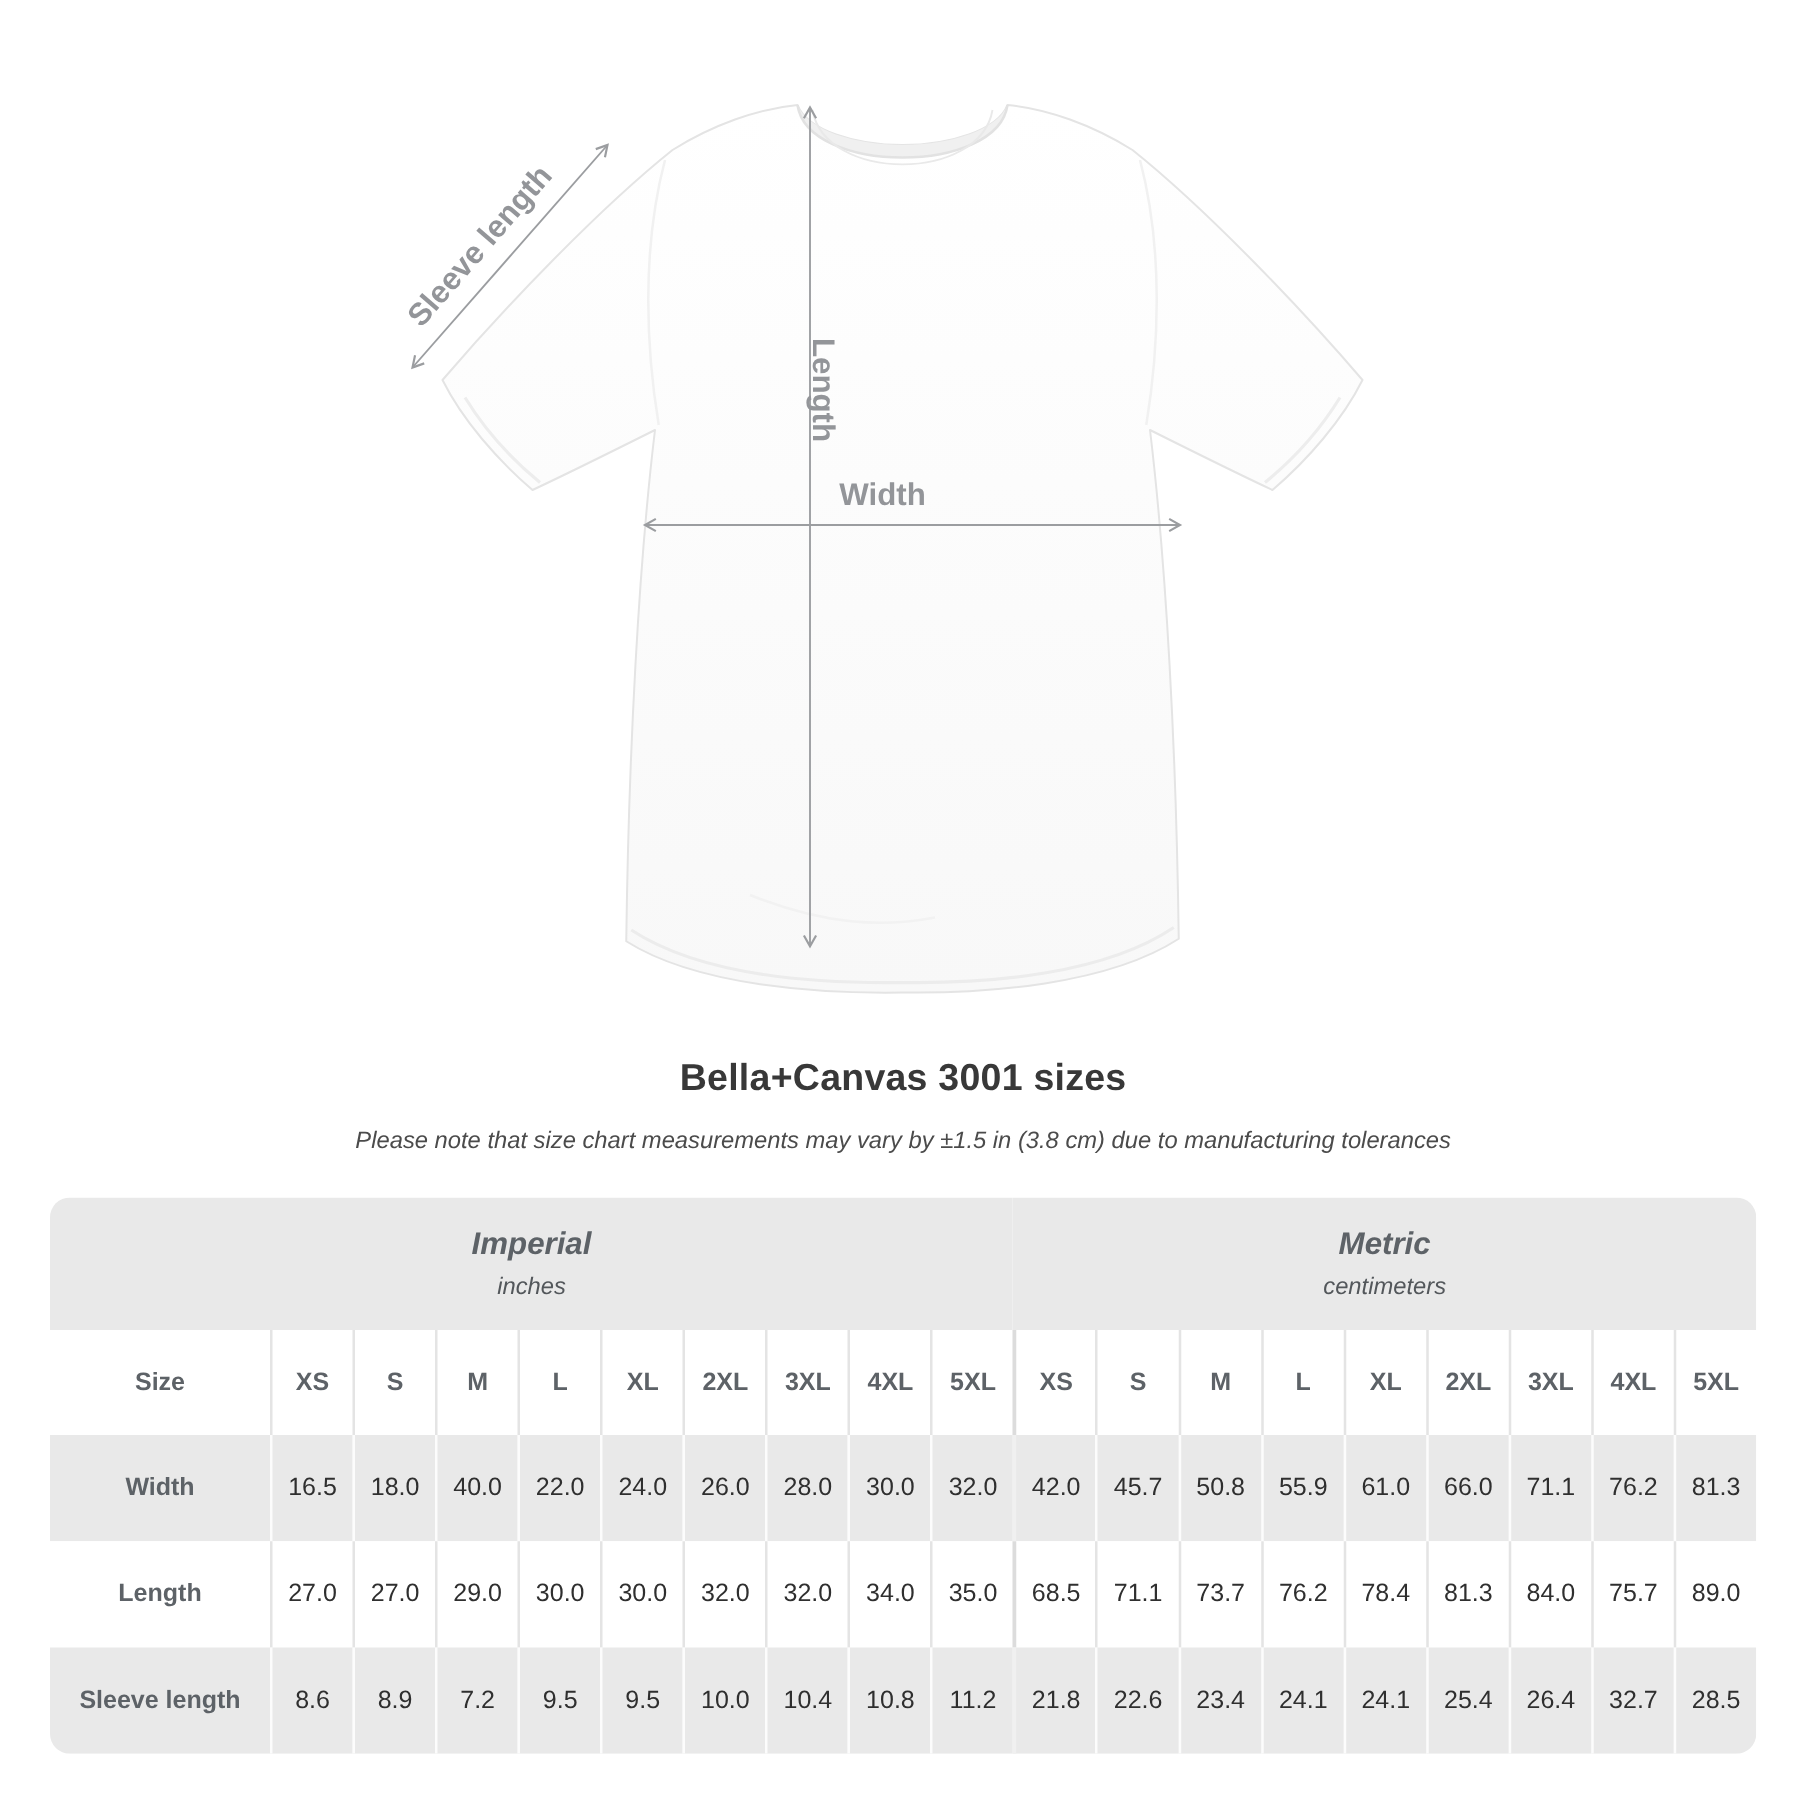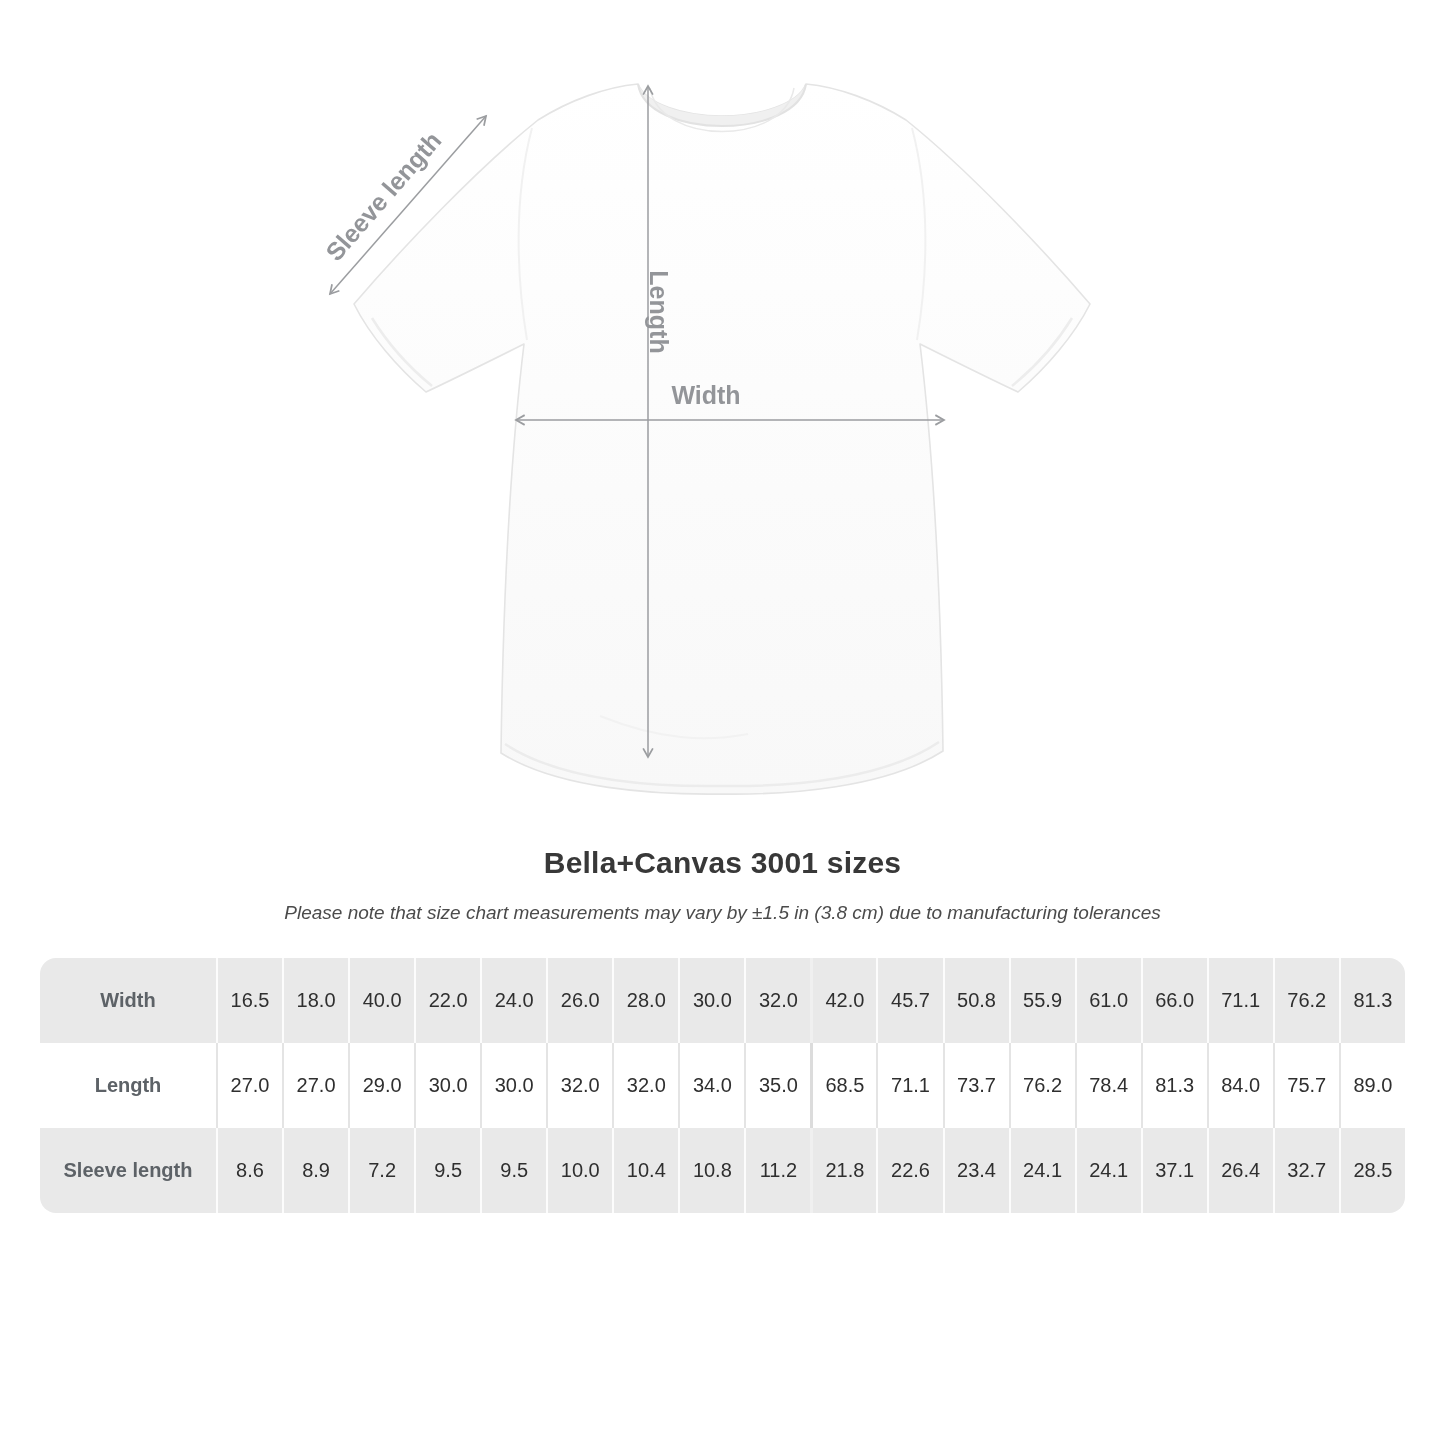--- a/index.html
+++ b/index.html
@@ -163,20 +163,52 @@
         <col>
         <col>
         <col>
         <col>
         <col>
         <col>
         <col>
         <col>
     </colgroup>
     <thead>
+      <tr class="groups">
+        <th colspan="10">
+          <div class="g-label">Imperial</div>
+          <div class="g-unit">inches</div>
+        </th>
+        <th colspan="9">
+          <div class="g-label">Metric</div>
+          <div class="g-unit">centimeters</div>
+        </th>
+      </tr>
+      <tr class="sizes" id="size-row">
+        <th>Size</th>
+
+      <th>XS</th>
+          <th>S</th>
+          <th>M</th>
+          <th>L</th>
+          <th>XL</th>
+          <th>2XL</th>
+          <th>3XL</th>
+          <th>4XL</th>
+          <th>5XL</th>
+          <th class="sec">XS</th>
+          <th>S</th>
+          <th>M</th>
+          <th>L</th>
+          <th>XL</th>
+          <th>2XL</th>
+          <th>3XL</th>
+          <th>4XL</th>
+          <th>5XL</th>
+        </tr>
     </thead>
     <tbody id="table-body">
 
     <tr class="gray">
           <td class="rlabel">Width</td>
           <td>16.5</td>
           <td>18.0</td>
           <td>40.0</td>
           <td>22.0</td>
           <td>24.0</td>
@@ -224,20 +256,20 @@
           <td>9.5</td>
           <td>10.0</td>
           <td>10.4</td>
           <td>10.8</td>
           <td>11.2</td>
           <td class="sec">21.8</td>
           <td>22.6</td>
           <td>23.4</td>
           <td>24.1</td>
           <td>24.1</td>
-          <td>37.1</td>
+          <td>25.4</td>
           <td>26.4</td>
           <td>32.7</td>
           <td>28.5</td>
         </tr>
       </tbody>
   </table>
 </div>
 
 </body></html>

